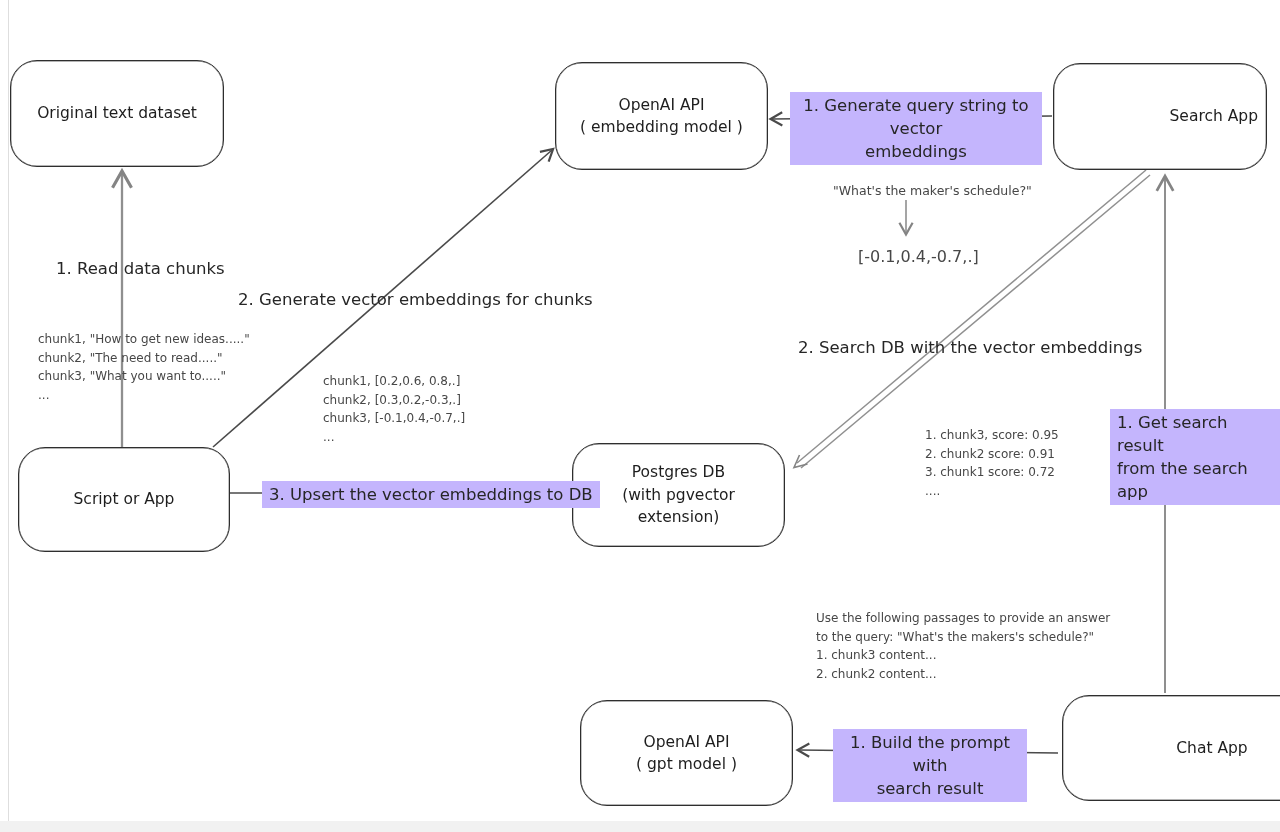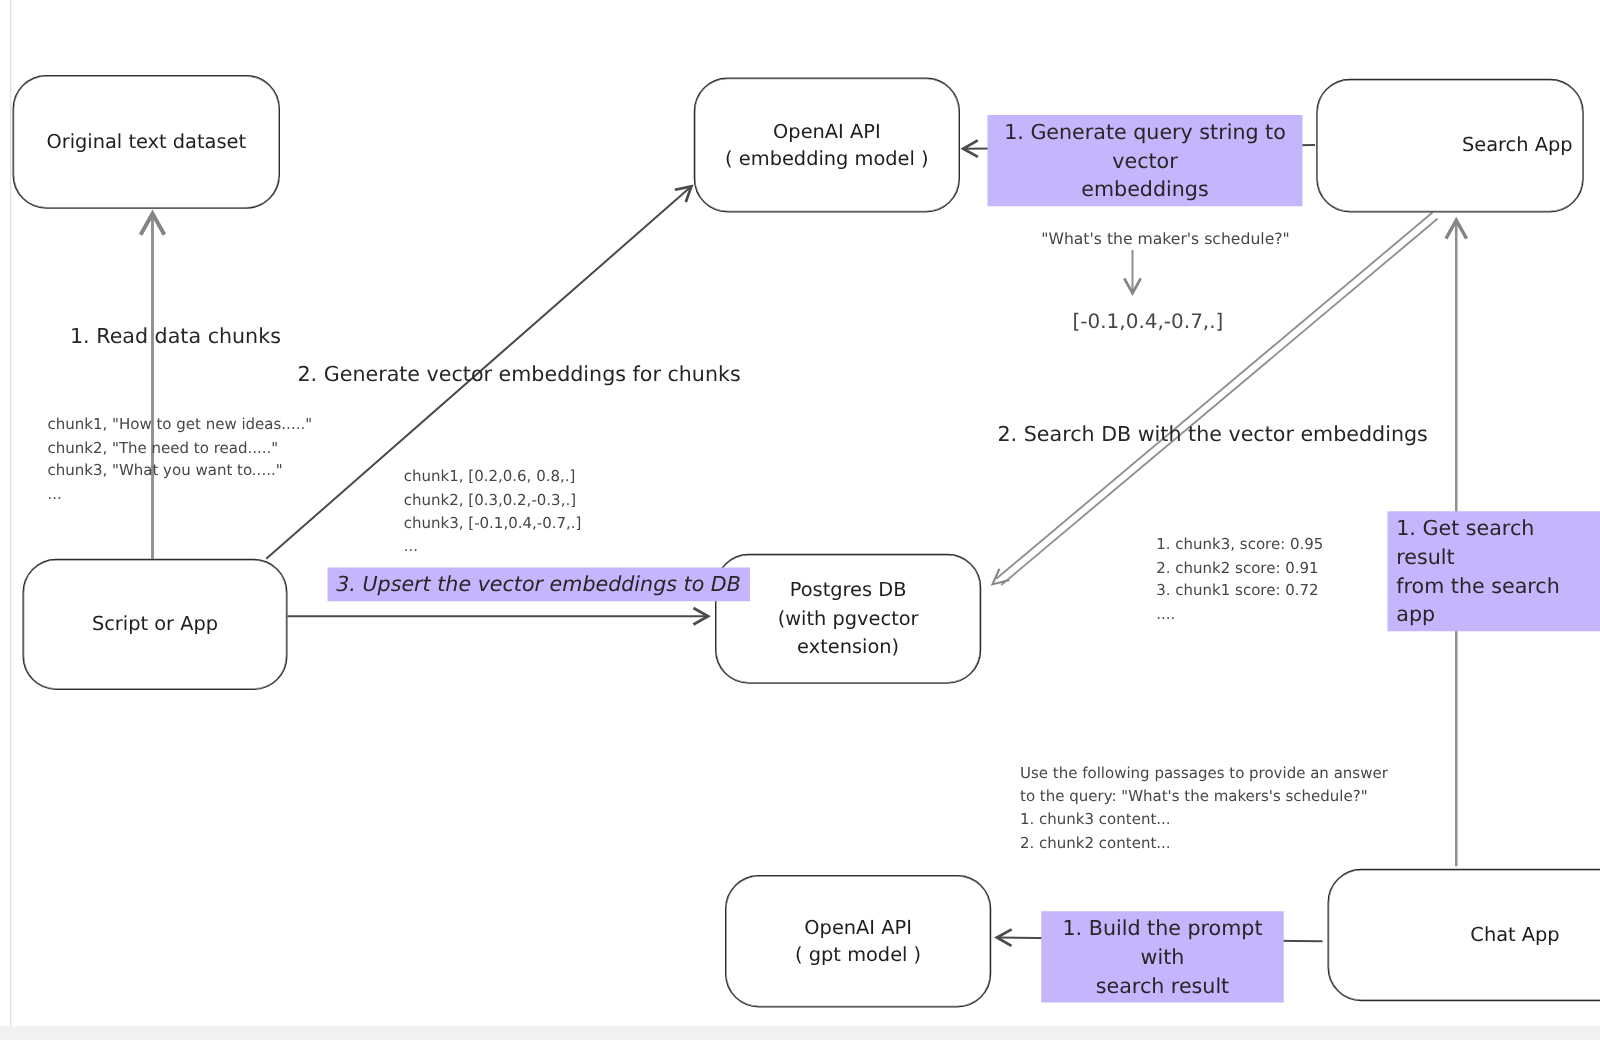--- a/index.html
+++ b/index.html
@@ -92,21 +92,21 @@
   </div>
 
   <div class="node" style="left:1062px;top:695px;width:210px;height:104px;padding-left:44px;">
     <span>Chat App</span>
   </div>
 
   <div class="edge-label" style="left:56px;top:257px;">1. Read data chunks</div>
 
   <div class="edge-label" style="left:238px;top:288px;">2. Generate vector embeddings for chunks</div>
 
-  <div class="edge-label on-line" style="left:262px;top:454px;font-style:italic;">3. Upsert the vector embeddings to DB</div>
+  <div class="edge-label on-line" style="left:262px;top:481px;">3. Upsert the vector embeddings to DB</div>
 
   <div class="edge-label on-line centered" style="left:790px;top:92px;width:238px;">1. Generate query string to vector
 embeddings</div>
 
   <div class="edge-label" style="left:798px;top:313px;margin-top:23px;">2. Search DB with the vector embeddings</div>
 
   <div class="edge-label on-line" style="left:1082px;top:409px;margin-left:28px;">1. Get search result
 from the search app</div>
 
   <div class="edge-label on-line centered" style="left:833px;top:729px;width:180px;">1. Build the prompt with

